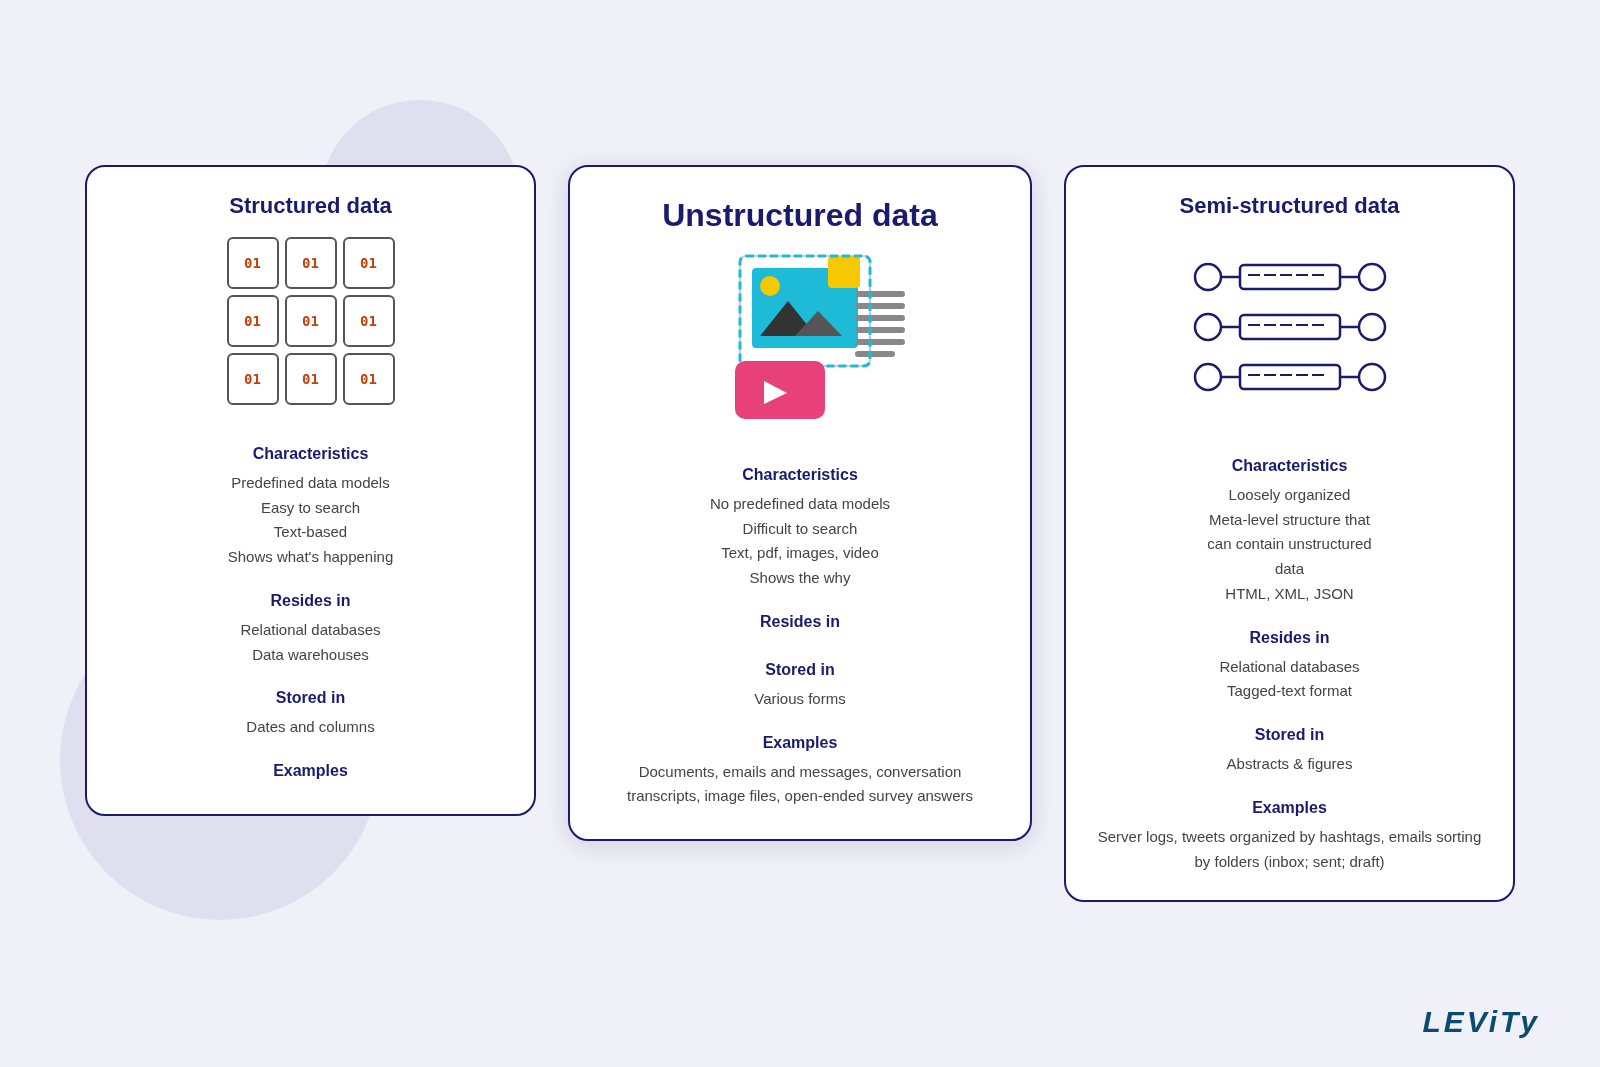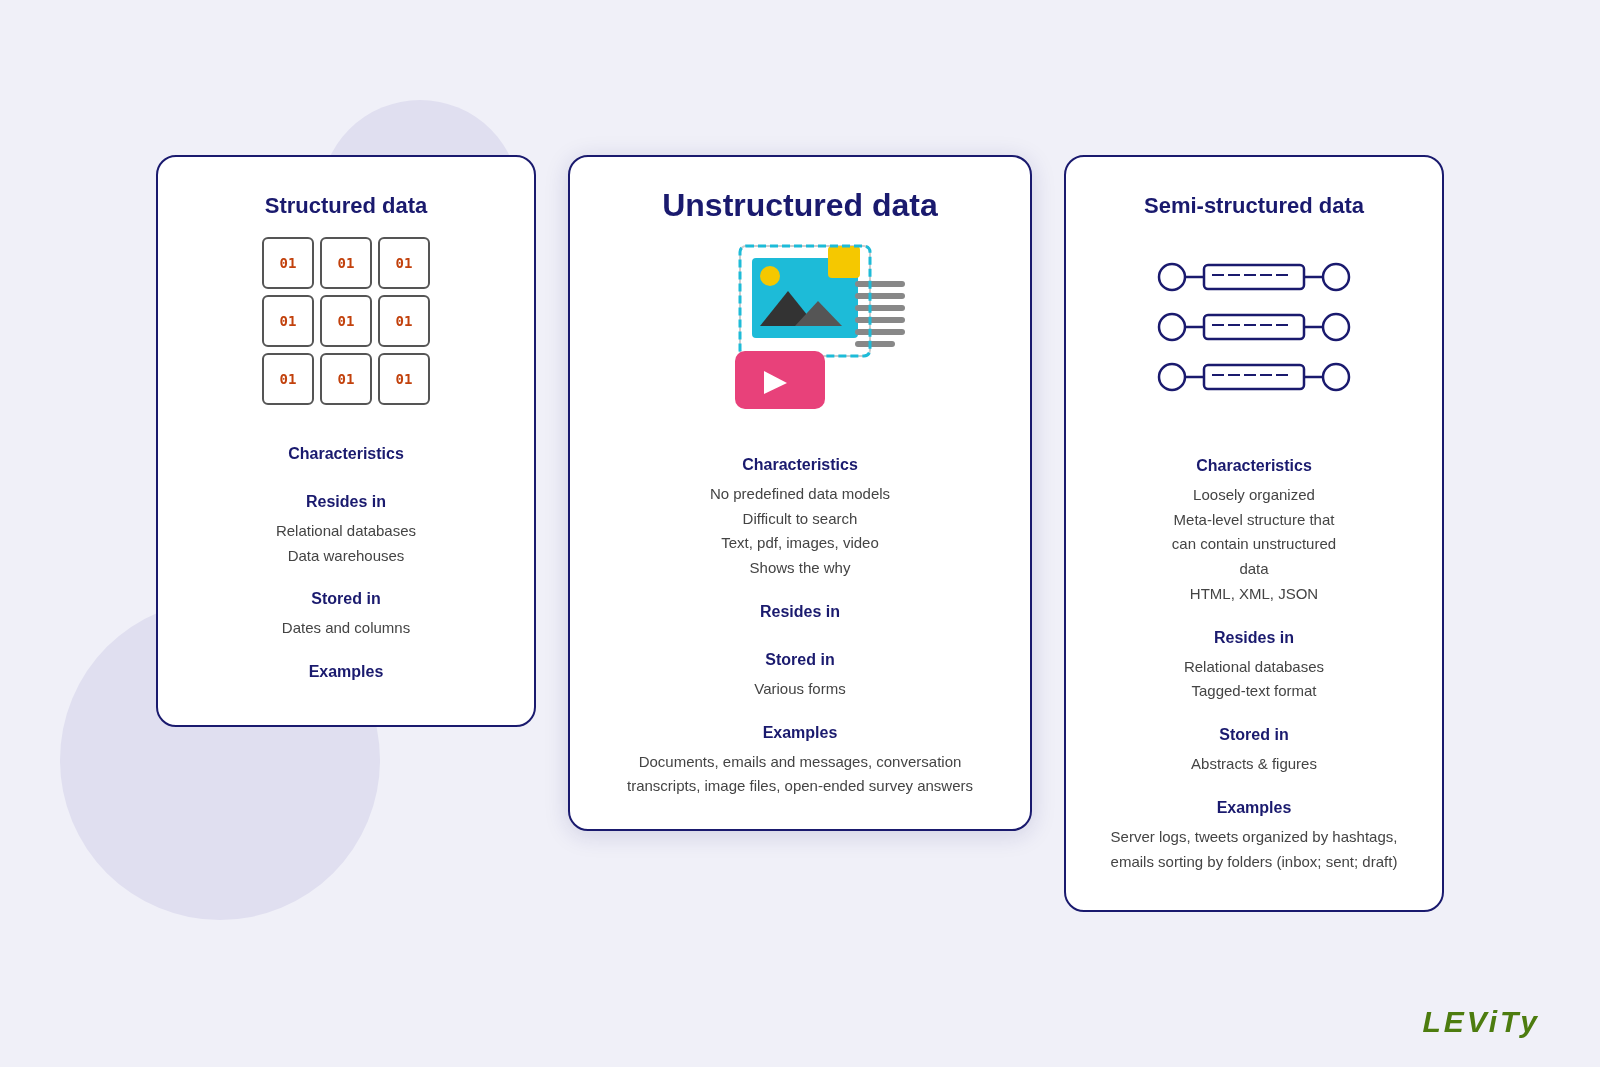--- a/index.html
+++ b/index.html
@@ -46,22 +46,22 @@
       padding: 40px 60px;
       position: relative;
       z-index: 1;
       align-items: flex-start;
     }
 
     .card {
       background: white;
       border-radius: 20px;
       border: 2.5px solid #1a1a6e;
-      padding: 36px 28px;
-      width: 380px;
+      padding: 26px 28px;
+      width: 451px;
       display: flex;
       flex-direction: column;
       align-items: center;
       text-align: center;
       position: relative;
     }
 
     .card.middle {
       width: 464px;
       padding: 30px 32px;
@@ -130,21 +130,21 @@
       height: 180px;
       margin-bottom: 18px;
     }
 
     .logo {
       position: absolute;
       bottom: 28px;
       right: 60px;
       font-size: 30px;
       font-weight: 900;
-      color: #4d7c0f;
+      color: #0c4a6e;
       letter-spacing: 3px;
       font-style: italic;
       z-index: 10;
     }
   </style>
 </head>
 <body>
 
 <div class="page-container">
 
@@ -157,20 +157,23 @@
       <div class="binary-cell">01</div>
       <div class="binary-cell">01</div>
       <div class="binary-cell">01</div>
       <div class="binary-cell">01</div>
       <div class="binary-cell">01</div>
       <div class="binary-cell">01</div>
       <div class="binary-cell">01</div>
     </div>
 
     <div class="section-heading">Characteristics</div>
+    <div class="section-text">
+      Predefined data models<br>Easy to search<br>Text-based<br>Shows what's happening
+    </div>
 
     <div class="section-heading">Resides in</div>
     <div class="section-text">
       Relational databases<br>Data warehouses
     </div>
 
     <div class="section-heading">Stored in</div>
     <div class="section-text">
       Dates and columns
     </div>

